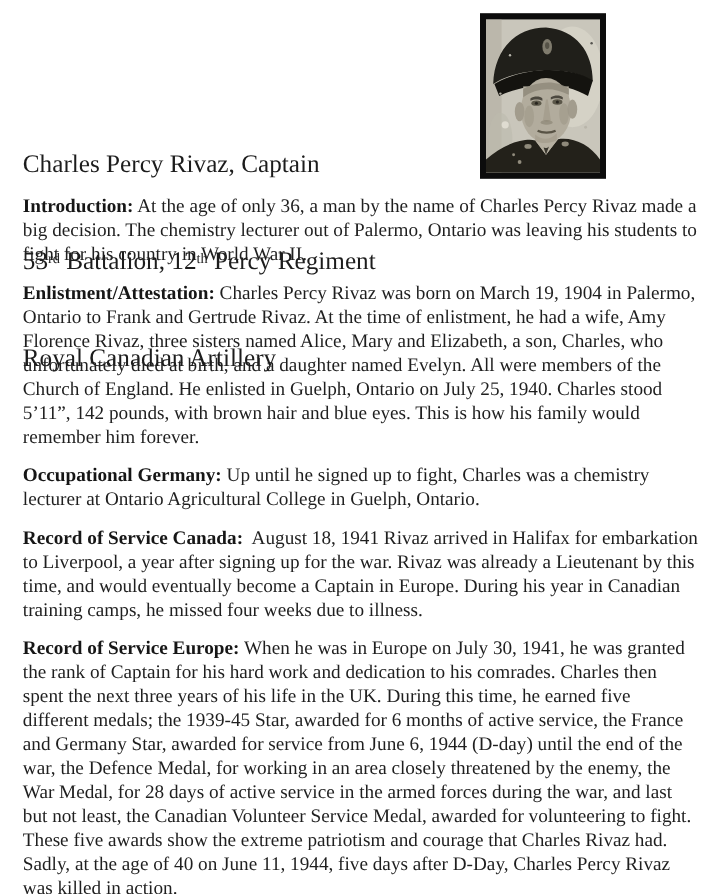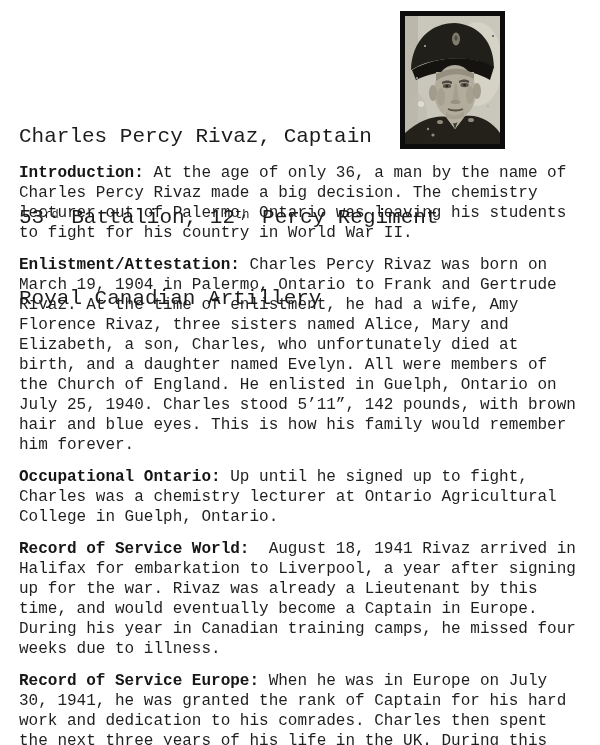--- a/index.html
+++ b/index.html
@@ -12,21 +12,20 @@
     height: 745px;
     overflow: hidden;
     font-family: "Liberation Serif", "DejaVu Serif", serif;
     color: #1e1e1e;
   }
   .page {
     position: relative;
     width: 501px;
     height: 745px;
     background: #ffffff;
-    font-family: Liberation Mono, monospace;
   }
   .doc-title {
     position: absolute;
     left: 19px;
     top: 69px;
     font-size: 21px;
     line-height: 27px;
     white-space: pre-wrap;
     color: #1c1c1c;
   }
@@ -138,18 +137,18 @@
 
   <div class="doc-title">
     <div><span>Charles Percy Rivaz, Captain</span></div>
     <div><span>53</span><span class="ord">rd</span><span> Battalion, 12</span><span class="ord">th</span><span> Percy Regiment</span></div>
     <div><span>Royal Canadian Artillery</span></div>
   </div>
 
   <div class="content">
     <p><b>Introduction:</b><span> At the age of only 36, a man by the name of Charles Percy Rivaz made a big decision. The chemistry lecturer out of Palermo, Ontario was leaving his students to fight for his country in World War II.</span></p>
     <p><b>Enlistment/Attestation:</b><span> Charles Percy Rivaz was born on March 19, 1904 in Palermo, Ontario to Frank and Gertrude Rivaz. At the time of enlistment, he had a wife, Amy Florence Rivaz, three sisters named Alice, Mary and Elizabeth, a son, Charles, who unfortunately died at birth, and a daughter named Evelyn. All were members of the Church of England. He enlisted in Guelph, Ontario on July 25, 1940. Charles stood 5’11”, 142 pounds, with brown hair and blue eyes. This is how his family would remember him forever.</span></p>
-    <p><b>Occupational Ontario:</b><span> Up until he signed up to fight, Charles was a chemistry lecturer at Ontario Agricultural College in Guelph, Ontario.</span></p>
-    <p><b>Record of Service World:</b><span>  August 18, 1941 Rivaz arrived in Halifax for embarkation to Liverpool, a year after signing up for the war. Rivaz was already a Lieutenant by this time, and would eventually become a Captain in Europe. During his year in Canadian training camps, he missed four weeks due to illness.</span></p>
+    <p><b>Occupational Germany:</b><span> Up until he signed up to fight, Charles was a chemistry lecturer at Ontario Agricultural College in Guelph, Ontario.</span></p>
+    <p><b>Record of Service Canada:</b><span>  August 18, 1941 Rivaz arrived in Halifax for embarkation to Liverpool, a year after signing up for the war. Rivaz was already a Lieutenant by this time, and would eventually become a Captain in Europe. During his year in Canadian training camps, he missed four weeks due to illness.</span></p>
     <p><b>Record of Service Europe:</b><span> When he was in Europe on July 30, 1941, he was granted the rank of Captain for his hard work and dedication to his comrades. Charles then spent the next three years of his life in the UK. During this time, he earned five different medals; the 1939-45 Star, awarded for 6 months of active service, the France and Germany Star, awarded for service from June 6, 1944 (D-day) until the end of the war, the Defence Medal, for working in an area closely threatened by the enemy, the War Medal, for 28 days of active service in the armed forces during the war, and last but not least, the Canadian Volunteer Service Medal, awarded for volunteering to fight. These five awards show the extreme patriotism and courage that Charles Rivaz had.  Sadly, at the age of 40 on June 11, 1944, five days after D-Day, Charles Percy Rivaz was killed in action.</span></p>
   </div>
 
 </div>
 
 </body></html>

